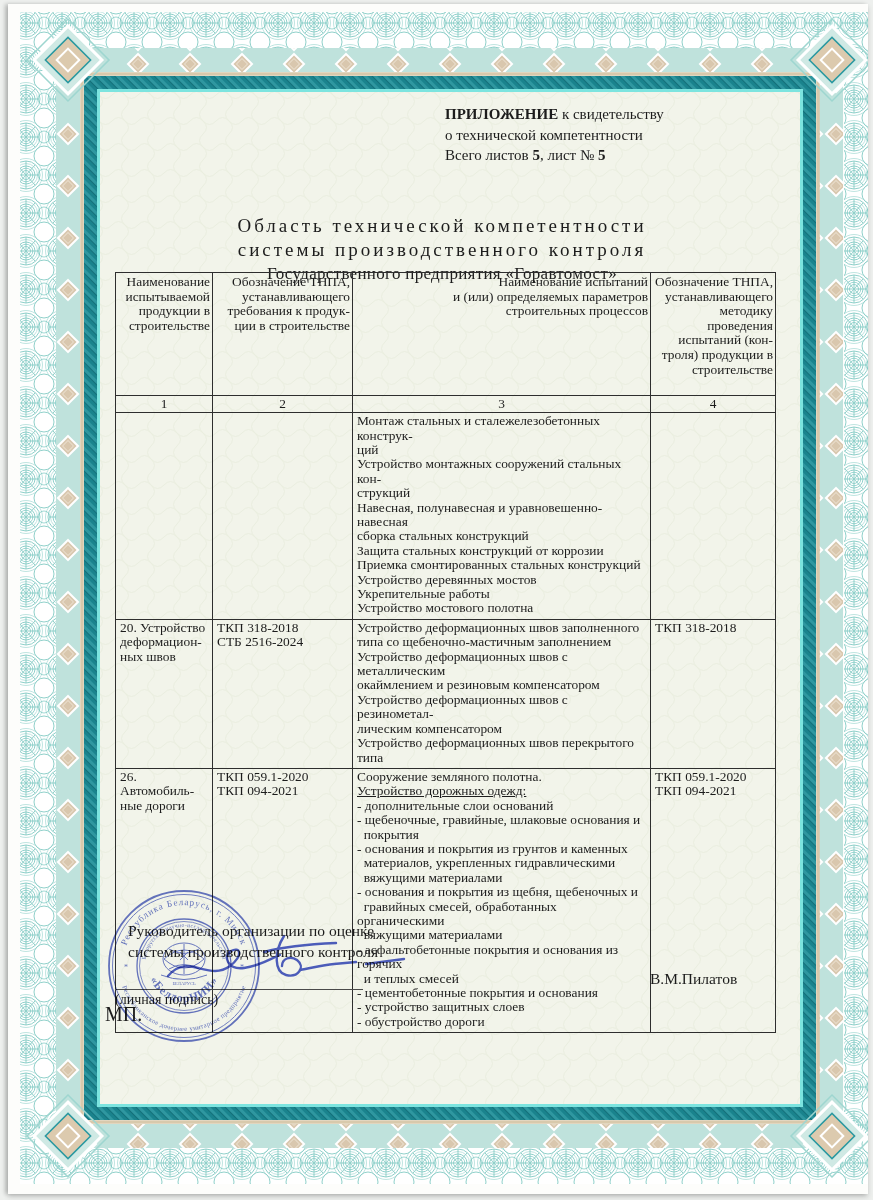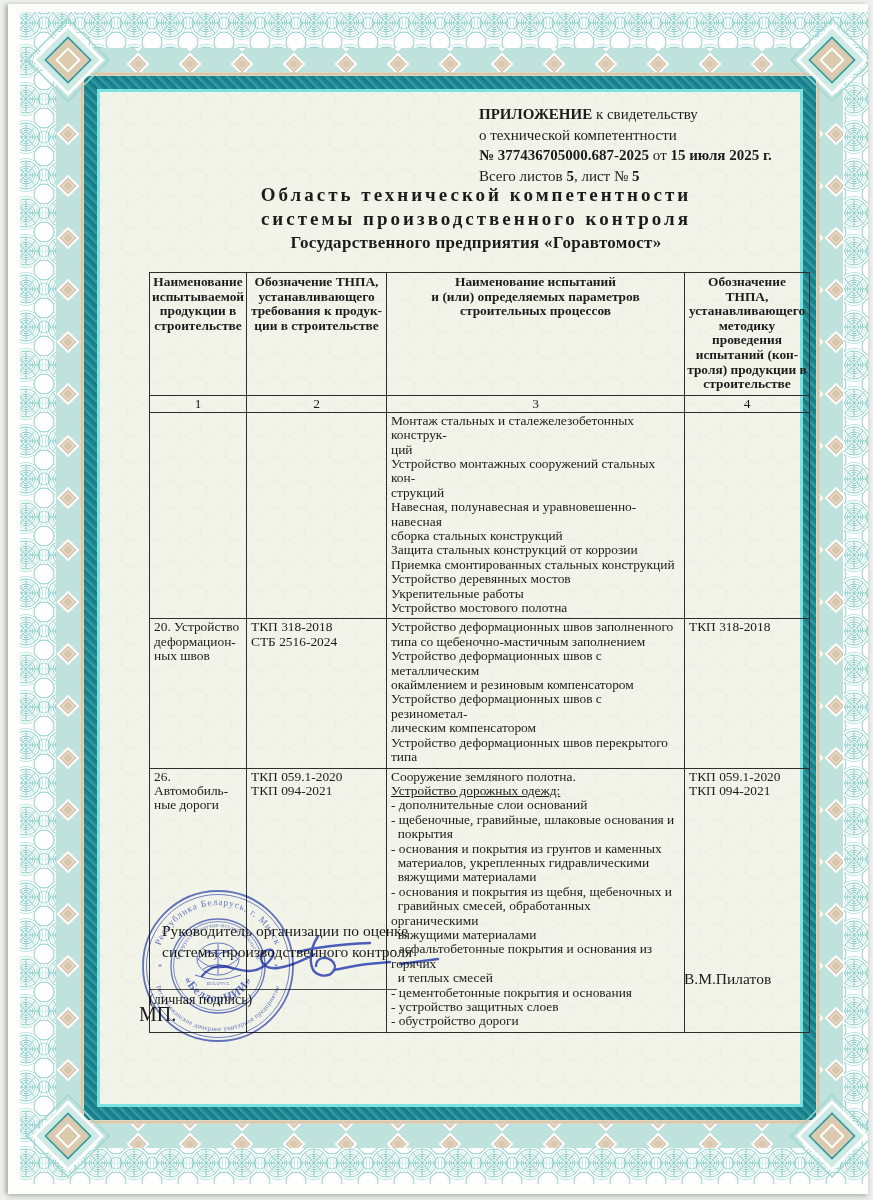--- a/index.html
+++ b/index.html
@@ -7,46 +7,46 @@
     width:873px;height:1200px;position:relative;overflow:hidden;
     background:#eef0ee;
     font-family:"Liberation Serif","DejaVu Serif",serif;
   }
   .paper{
     position:absolute;left:8px;top:4px;width:860px;height:1190px;
     background:#ffffff;
     box-shadow:-3px 0 4px rgba(0,0,0,.20), 0 3px 5px rgba(0,0,0,.16);
   }
   .frame{position:absolute;left:0;top:0;width:860px;height:1190px;z-index:1;}
-  .content{position:absolute;left:0;top:0;width:716px;height:1190px;z-index:2;color:#1c1c1c;margin-left:34px;}
+  .content{position:absolute;left:0;top:0;width:716px;height:1190px;z-index:2;color:#1c1c1c;}
 
   
   .cert-header{
     position:absolute;left:437px;top:100px;width:345px;
     font-size:15px;line-height:20.5px;
   }
   .b{font-weight:bold;}
 
   
-  .doc-title{position:absolute;left:100px;top:179px;width:668px;text-align:center;font-weight:bold;}
+  .doc-title{position:absolute;left:100px;top:210px;width:668px;text-align:center;font-weight:normal;}
   .doc-title .t12{font-size:19px;letter-spacing:3px;line-height:24px;}
   .doc-title .t3{font-size:17px;letter-spacing:.3px;line-height:23px;text-align:center;}
 
   
   table.doc-table{
     position:absolute;left:107px;top:268px;width:660px;
     border-collapse:collapse;table-layout:fixed;
   }
   .doc-table col.c1{width:97px;} .doc-table col.c2{width:140px;}
   .doc-table col.c3{width:298px;} .doc-table col.c4{width:125px;}
   .doc-table th,.doc-table td{
     border:1px solid #2e2e2e;vertical-align:top;
     font-size:13.4px;font-weight:normal;color:#1c1c1c;
   }
-  .doc-table th{text-align:center;line-height:14.6px;padding:2px 2px 3px;white-space:pre-line;font-weight:bold;}
+  .doc-table th{text-align:right;line-height:14.6px;padding:2px 2px 18px;white-space:pre-line;}
   .doc-table td{line-height:14.4px;padding:1px 3px 3px 4px;}
   .ml{white-space:pre-wrap;}
   .num-row td{text-align:center;line-height:15px;height:15px;padding:0 3px 1px;}
   .ul{text-decoration:underline;}
   .cell-block{display:block;}
 
   
   .role{position:absolute;left:120px;top:917px;font-size:15.5px;line-height:20.5px;}
   .sig-line{position:absolute;left:107px;top:985px;width:248px;border-top:1px solid #4a4a4a;height:0;}
   .sig-caption{position:absolute;left:107px;top:988px;width:248px;text-align:left;font-size:14px;}
@@ -158,21 +158,20 @@
         <rect x="-8" y="-8" width="16" height="16" fill="none" stroke="#ffffff" stroke-width="2"></rect>
       </g>
     </g>
   </svg>
 
   <div class="content">
 
     <div class="cert-header">
       <div><span class="b">ПРИЛОЖЕНИЕ</span><span> к свидетельству</span></div>
       <div>о технической компетентности</div>
-      <div><span class="b">№ 377436705000.687-2025</span><span> от </span><span class="b">15 июля 2025 г.</span></div>
       <div><span>Всего листов </span><span class="b">5</span><span>, лист № </span><span class="b">5</span></div>
     </div>
 
     <div class="doc-title">
       <div class="t12">Область технической компетентности</div>
       <div class="t12">системы производственного контроля</div>
       <div class="t3">Государственного предприятия «Горавтомост»</div>
     </div>
 
     <table class="doc-table">

